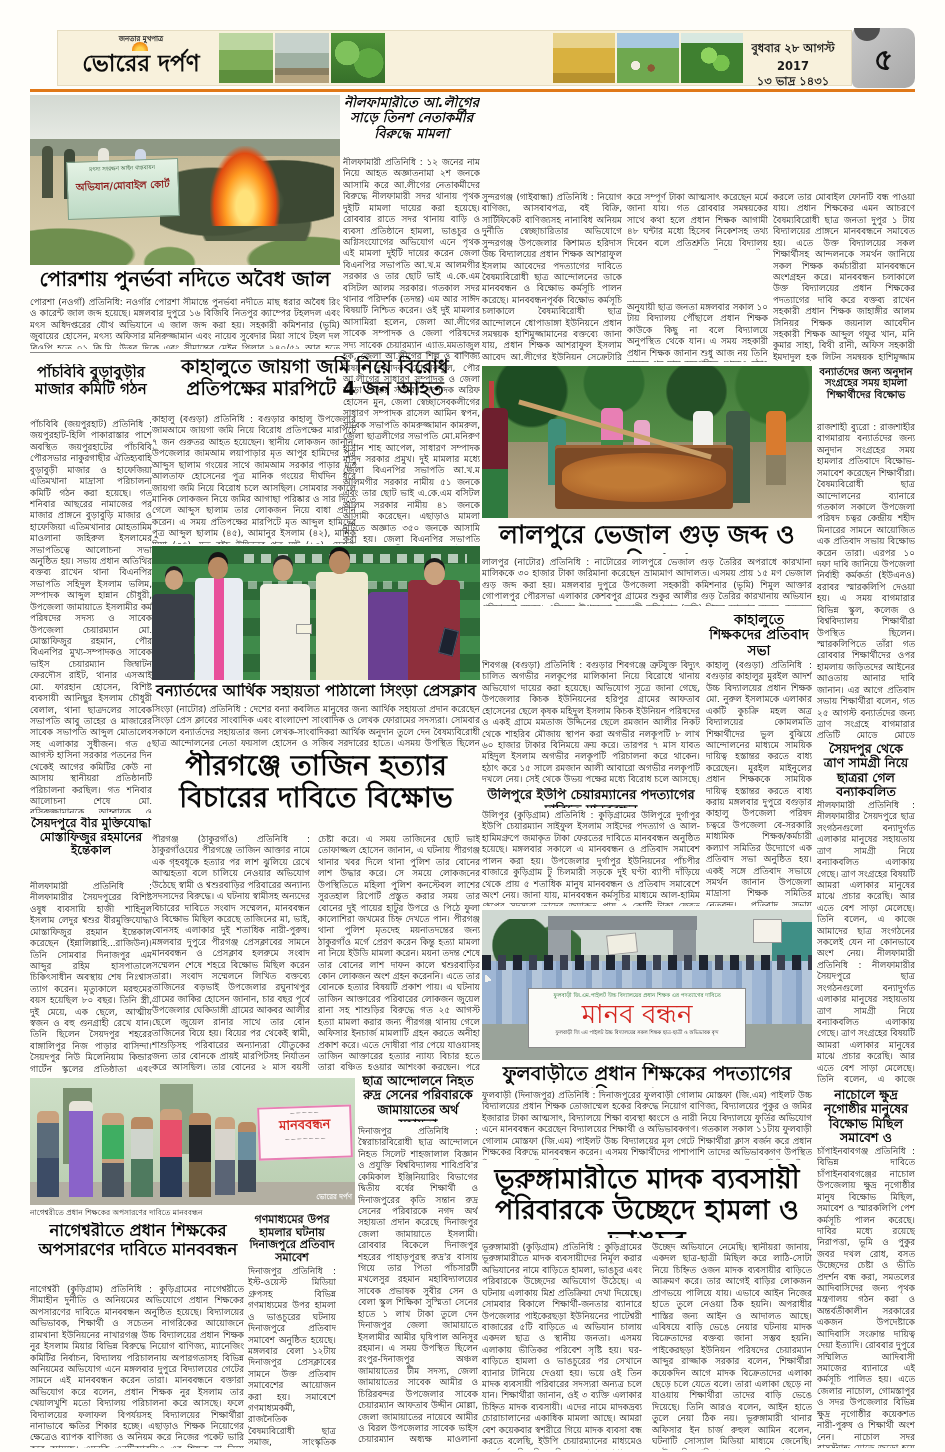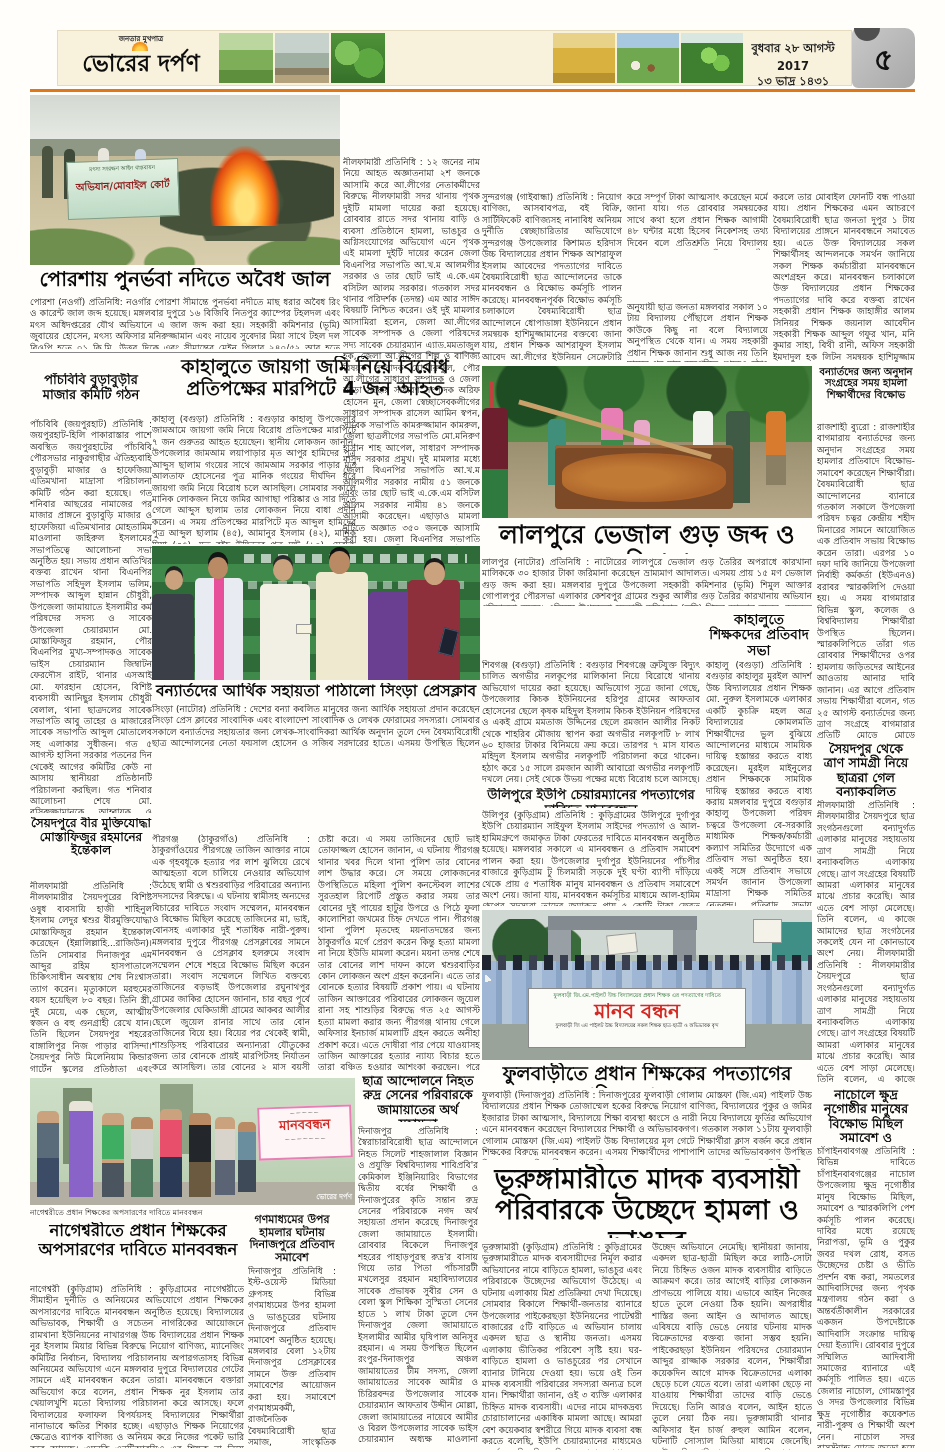--- a/index.html
+++ b/index.html
@@ -71,25 +71,26 @@
     <div class="ph figure" style="left:34%;top:32%;width:11px;height:38px;background:#cfd8e8"></div>
     <div class="ph" style="left:12%;top:38%;width:36%;height:34%;background:linear-gradient(180deg,#e4f2e4,#bcd9c4);border:1px solid #7fa08a;transform:rotate(-2deg);text-align:center;overflow:hidden">
       <div style="font-size:5.5px;color:#234d2a;padding-top:4px">মৎস্য সংরক্ষণ আইন বাস্তবায়ন</div>
       <div style="font-size:10px;font-weight:800;color:#8b1616;margin-top:5px">অভিযান/মোবাইল কোর্ট</div>
     </div>
   </div>
   <div class="abs hl" style="left:30px;top:268px;width:310px;height:27px;font-size:20px">পোরশায় পুনর্ভবা নদিতে অবৈধ জাল জব্দ</div>
   <div class="abs body-txt" style="left:30px;top:297px;width:310px;height:52px">পোরশা (নওগাঁ) প্রতিনিধি: নওগাঁর পোরশা সীমান্তে পুনর্ভবা নদীতে মাছ ধরার অবৈধ রিং ও কারেন্ট জাল জব্দ হয়েছে। মঙ্গলবার দুপুরে ১৬ বিজিবি নিতপুর ক্যাম্পের টহলদল এবং মৎস অধিদপ্তরের যৌথ অভিযানে এ জাল জব্দ করা হয়। সহকারী কমিশনার (ভূমি) জুবায়ের হোসেন, মৎস্য অফিসার মনিরুজ্জামান এবং নায়েব সুবেদার মিয়া সাথে টহল দল বিওপি হতে ০১ কি.মি. উত্তর দিকে এবং সীমান্তের মেইন পিলার ২৪০/৫২ আর হতে পিলার ২৪১ পর্যন্ত টহল দল সীমান্ত এলাকায় অভিযান পরিচালনা করে ১২টি রিং জাল এবং ৩টি কারেন্ট জাল জব্দ করা হয়। পরে জব্দ রিং জাল এবং কারেন্ট জালগুলি পুড়িয়ে ধ্বংস করার করা হয়েছে।</div>
   <div class="abs" style="left:30px;top:352px;width:450px;height:1px;background:#888"></div>
 
-  <div class="abs hl" style="left:30px;top:373px;width:122px;height:60px;font-size:13px">পাঁচবিবি বুড়াবুড়ীর মাজার কমিটি গঠন</div>
+  <div class="abs hl" style="left:30px;top:364px;width:122px;height:60px;font-size:15px">পাঁচবিবি বুড়াবুড়ীর মাজার কমিটি গঠন</div>
   <div class="abs body-txt" style="left:30px;top:419px;width:122px;height:394px">পাঁচবিবি (জয়পুরহাট) প্রতিনিধি : জয়পুরহাট-হিলি পাকারাস্তার পাশে অবস্থিত জয়পুরহাটের পাঁচবিবি পৌরসভার নাকুরগাছীর ঐতিহ্যবাহি বুড়াবুড়ী মাজার ও হাফেজিয়া এতিমখানা মাদ্রাসা পরিচালনা কমিটি গঠন করা হয়েছে। গত শনিবার আছরের নামাজের পর মাজার প্রাঙ্গনে বুড়াবুড়ি মাজার ও হাফেজিয়া এতিমখানার মোহতামিম মাওলানা জহিরুল ইসলামের সভাপতিত্বে আলোচনা সভা অনুষ্ঠিত হয়। সভায় প্রধান অতিথির বক্তব্য রাখেন থানা বিএনপির সভাপতি সহিদুল ইসলাম ভলিম, সম্পাদক আব্দুল হান্নান চৌধুরী, উপজেলা জামায়াতে ইসলামীর কর্ম পরিষদের সদস্য ও সাবেক উপজেলা চেয়ারম্যান মো. মোস্তাফিজুর রহমান, পৌর বিএনপির মুখ্য-সম্পাদকও সাবেক ভাইস চেয়ারম্যান জিম্বাটন ফেরদৌস রাইট, থানার এসআই মো. ফারহান হোসেন, বিশিষ্ট ব্যবসায়ী আনিছুর ইসলাম চৌধুরী বেলাল, থানা ছাত্রদলের সাবেক সভাপতি আবু তাহের ও মাজারের সাবেক সভাপতি আব্দুল মোতালেব সহ এলাকার সুধীজন। গত ৫ আগস্ট হাসিনা সরকার পতনের দিন থেকেই আগের কমিটির কেউ না আসায় স্থানীয়রা প্রতিষ্ঠানটি পরিচালনা করছিল। গত শনিবার আলোচনা শেষে মো. বসিরুজ্জামানকে আহ্বায়ক ও বেলাল চৌধুরীকে উপদেষ্টা করে ৯ সদস্যের এডহক কমিটি গঠন করা হয়। কমিটির মুখ্য-আহ্বায়ক সামছুজ্জামান, ইলিয়াহ সরদার, সদস্য মাওলানা জাহিদুল ইসলাম, রেজাউন করিম, আব্দুর রশিদ, মাসুদ রানা, রমজান সরদার ও বাবু সরদার।</div>
   <div class="abs hl" style="left:30px;top:817px;width:122px;height:62px;font-size:12px">সৈয়দপুরে বীর মুক্তিযোদ্ধা মোস্তাফিজুর রহমানের ইন্তেকাল</div>
   <div class="abs body-txt" style="left:30px;top:881px;width:122px;height:192px">নীলফামারী প্রতিনিধি : নীলফামারীর সৈয়দপুরের বিশিষ্ট ওষুধ ব্যবসায়ি হাজী শাহিনুল ইসলাম লেদুর শ্বশুর বীরমুক্তিযোদ্ধা মোস্তাফিজুর রহমান ইন্তেকাল করেছেন (ইন্নালিল্লাহি...রাজিউন)। তিনি সোমবার দিনাজপুর এম আব্দুর রহিম হাসপাতালে চিকিৎসাধীন অবস্থায় শেষ নিঃশ্বাস ত্যাগ করেন। মৃত্যুকালে মরহুমের বয়স হয়েছিল ৮০ বছর। তিনি স্ত্রী, দুই মেয়ে, এক ছেলে, আত্মীয় স্বজন ও বহু গুনগ্রাহী রেখে যান। তিনি ছিলেন সৈয়দপুর শহরের বাঙ্গালিপুর নিজ পাড়ার বাসিন্দা। সৈয়দপুর নিউ মিলেনিয়াম কিন্ডার গার্টেন স্কুলের প্রতিষ্ঠাতা এবং বেসরকারি কিন্ডার গার্টেন স্কুল শিক্ষক কর্মচারি সমবায় সমিতির সভাপতি। গতকাল বাদ যোহর মরহুমের নামাজে জানাযা দারুল উলুম মাদ্রাসা মাঠে অনুষ্ঠিত হয় এবং মরহুমকে হাড়িখানা কবরস্থানে দাফন করা হয়।</div>
 
+  <div class="abs hl" style="left:343px;top:95px;width:137px;height:60px;font-size:13.5px;font-style:italic">নীলফামারীতে আ.লীগের সাড়ে তিনশ নেতাকর্মীর বিরুদ্ধে মামলা</div>
   <div class="abs body-txt" style="left:343px;top:157px;width:137px;height:388px">নীলফামারী প্রতিনিধি : ১২ জনের নাম নিয়ে আহত অজ্ঞাতনামা ২শ জনকে আসামি করে আ.লীগের নেতাকর্মীদের বিরুদ্ধে নীলফামারী সদর থানায় পৃথক দুইটি মামলা দায়ের করা হয়েছে। রোববার রাতে সদর থানায় বাড়ি ও ব্যবসা প্রতিষ্ঠানে হামলা, ভাঙচুর ও অগ্নিসংযোগের অভিযোগ এনে পৃথক এই মামলা দুইটি দায়ের করেন জেলা বিএনপির সভাপতি আ.খ.ম আলমগীর সরকার ও তার ছোট ভাই এ.কে.এম বসিটল আলম সরকার। গতকাল সদর থানার পরিদর্শক (তদন্ত) এম আর সাঈদ বিষয়টি নিশ্চিত করেন। ওই দুই মামলার আসামিরা হলেন, জেলা আ.লীগের সাবেক সম্পাদক ও জেলা পরিষদের সদ্য সাবেক চেয়ারম্যান এ্যাড.মমতাজুল হক, জেলা আ.লীগের শিল্প ও বাণিজ্য বিষয়ক সম্পাদক মো.মারুফুল, পৌর আ.লীগের সাধারণ সম্পাদক ও জেলা ক্রীড়া সংস্থার সাধারণ সম্পাদক অরিফ হোসেন মুন, জেলা স্বেচ্ছাসেবকলীগের সাধারণ সম্পাদক রাসেল আমিন স্বপন, সাবেক সভাপতি কামরুজ্জামান কামরুল, জেলা ছাত্রলীগের সভাপতি মো.মনিরুণ হাসান শাহ আপেল, সাধারণ সম্পাদক মাসুদ সরকার প্রমুখ। দুই মামলার মধ্যে জেলা বিএনপির সভাপতি আ.খ.ম আলমগীর সরকার নামীয় ৫১ জনকে এবং তার ছোট ভাই এ.কে.এম বসিটল আলম সরকার নামীয় ৪১ জনকে আসামী করেছেন। এছাড়াও মামলা দুটিতে অজ্ঞাত ৩৫০ জনকে আসামি করা হয়। জেলা বিএনপির সভাপতি আ.খ.ম আলমগীরের সরকার অভিযোগ করেন, গত ৪ আগস্ট বৈষম্যবিরোধী ছাত্র আন্দোলন সারা দেশের মতো নীলফামারীতেও ছাত্র-জনতা শান্তিপূর্ণ মিছিল বের করে। এসময় মামলার নামীয় ৫১জনসহ ১৫০ থেকে ২০০ ব্যক্তি শহরের বিভিন্ন স্থানে মিছিলে হামলা চালায়। এরপর বিকাল পাঁচে চারটার দিকে উত্তেজিত ব্যক্তিরা তার বাড়িতে অবৈধভাবে প্রবেশ করে ভাঙচুর ও অগ্নিসংযোগ করে।</div>
 
   <div class="abs hl" style="left:152px;top:356px;width:326px;height:56px;font-size:19px">কাহালুতে জায়গা জমি নিয়ে বিরোধ প্রতিপক্ষের মারপিটে 4 জন আহত</div>
   <div class="abs body-txt" style="left:152px;top:414px;width:204px;height:130px">কাহালু (বগুড়া) প্রতিনিধি : বগুড়ার কাহালু উপজেলার জামআমে জায়গা জমি নিয়ে বিরোধ প্রতিপক্ষের মারপিটে ৭ জন গুরুতর আহত হয়েছেন। স্থানীয় লোকজন জানান, উপজেলার জামআম লয়াপাড়ার মৃত আপুর হামিদের পুত্র আব্দুস ছালাম গংয়ের সাথে জামআম সরকার পাড়ার মৃত আলতাফ হোসেনের পুত্র মানিক গংয়ের দীর্ঘদিন ধরে জায়গা জমি নিয়ে বিরোধ চলে আসছিল। সোমবার সকালে মানিক লোকজন নিয়ে জমির আগাছা পরিষ্কার ও সার দিতে গেলে আব্দুস ছালাম তার লোকজন নিয়ে বাধা প্রদান করেন। এ সময় প্রতিপক্ষের মারপিটে মৃত আব্দুল হামিদের পুত্র আব্দুল ছালাম (৪৫), আমানুর ইসলাম (৪২), মানিক মিয়া (৩৫), মৃত রইচ উদ্দিনের পুত্র মন্টু (৬০), মেরাজ (৫০), আব্দুস ছালামের পুত্র নুর হোসেন (১৫) ও আমানুর ইসলামের পুত্র সৈকত (১৮) গুরুতর আহত হন। আহতদের প্রথমে কাহালু উপজেলা হাসপাতালে নিয়ে আসা হয় পরে অবস্থার অবনতি হওয়ায় তাদেরকে বগুড়া শহীদ জিয়াউর রহমান মেডিকেল কলেজ হাসপাতালে ভর্তি করা হয়েছে। কাহালু থানা অফিসার ইনচার্জ (ওসি) মো. শহিদুজ্জামান জানান, নিয়মিত অবগত হওয়ার পর ঘটনাস্থলে পুলিশ পাঠানো হয়েছিল। লিখিত অভিযোগ পেলে তদন্ত সাপেক্ষে আইনগত ব্যবস্থা নেওয়া হবে।</div>
 
   <div class="photo" style="left:152px;top:546px;width:328px;height:134px">
     <div class="ph" style="left:0;top:0;width:100%;height:100%;background:repeating-linear-gradient(180deg,#2e6b38 0 18px,#3f8a4a 18px 36px)"></div>
     <div class="ph" style="left:28%;top:6%;width:68%;height:9px;background:repeating-linear-gradient(90deg,rgba(255,255,255,.65) 0 10px,transparent 10px 17px)"></div>
     <div class="ph" style="left:20%;top:26%;width:75%;height:8px;background:repeating-linear-gradient(90deg,rgba(255,255,255,.45) 0 9px,transparent 9px 15px)"></div>
     <div class="ph figure" style="left:0%;bottom:0;width:42px;height:86px;background:#3a3f48"></div>
@@ -102,20 +103,21 @@
     <div class="ph head" style="left:54%;top:4%;width:21px;height:23px;background:#b98a63;box-shadow:0 -4px 0 #111"></div>
     <div class="ph figure" style="left:66%;bottom:0;width:44px;height:88px;background:#6a3f92"></div>
     <div class="ph figure" style="left:78%;bottom:0;width:52px;height:100px;background:#8e2f3c"></div>
     <div class="ph head" style="left:83%;top:12%;width:21px;height:23px;background:#caa27e;box-shadow:0 -4px 0 #1a1a1a"></div>
     <div class="ph" style="left:44%;top:58%;width:16px;height:10px;background:#f5f2e0;border:1px solid #999"></div>
     <div class="ph" style="left:88%;top:62%;width:15px;height:26px;background:#1c2230;transform:rotate(14deg);border:1px solid #4a5568"></div>
   </div>
   <div class="abs hl" style="left:152px;top:683px;width:328px;height:20px;font-size:15.5px">বন্যার্তদের আর্থিক সহায়তা পাঠালো সিংড়া প্রেসক্লাব</div>
   <div class="abs body-txt" style="left:152px;top:704px;width:328px;height:44px">সিংড়া (নাটোর) প্রতিনিধি : দেশের বন্যা কবলিত মানুষের জন্য আর্থিক সহায়তা প্রদান করেছেন সিংড়া প্রেস ক্লাবের সাংবাদিক এবং বাংলাদেশ সাংবাদিক ও লেখক ফোরামের সদস্যরা। সোমবার সকালে বন্যার্তদের সহায়তার জন্য লেখক-সাংবাদিকরা আর্থিক অনুদান তুলে দেন বৈষম্যবিরোধী ছাত্র আন্দোলনের নেতা ফয়সাল হোসেন ও সজিব সরদারের হাতে। এসময় উপস্থিত ছিলেন সিংড়া প্রেস ক্লাবের সভাপতি মো. এমরান আলী রানা, সাধারণ সম্পাদক সৌরভ সোহরাব, কবি ও লেখক মাহবুব আলম মান্নান, জয়নাল আবেদিন, প্রভাষক আইয়ুব আলী, রিজা বাবু প্রমুখ।</div>
 
+  <div class="abs hl" style="left:152px;top:750px;width:328px;height:80px;font-size:28px">পীরগঞ্জে তাজিন হত্যার বিচারের দাবিতে বিক্ষোভ</div>
   <div class="abs body-txt" style="left:152px;top:834px;width:158px;height:236px">পীরগঞ্জ (ঠাকুরগাঁও) প্রতিনিধি : ঠাকুরগাঁওয়ের পীরগঞ্জে তাজিন আক্তার নামে এক গৃহবধূকে হত্যার পর লাশ ঝুলিয়ে রেখে আত্মহত্যা বলে চালিয়ে নেওয়ার অভিযোগ উঠেছে স্বামী ও শ্বশুরবাড়ির পরিবারের অন্যান্য সদস্যদের বিরুদ্ধে। এ ঘটনায় স্বামীসহ অন্যদের বিচারের দাবিতে সংবাদ সম্মেলন, মানববন্ধন ও বিক্ষোভ মিছিল করেছে তাজিনের মা, ভাই, বোনসহ এলাকার দুই শতাধিক নারী-পুরুষ। মঙ্গলবার দুপুরে পীরগঞ্জ প্রেসক্লাবের সামনে মানববন্ধন ও প্রেসক্লাব হলরুমে সংবাদ সম্মেলন শেষে শহরে বিক্ষোভ মিছিল করেন তারা। সংবাদ সম্মেলনে লিখিত বক্তব্যে তাজিনের বড়ভাই উপজেলার রঘুনাথপুর গ্রামের জাকির হোসেন জানান, চার বছর পূর্বে উপজেলার ঘেকিডাঙ্গী গ্রামের আকবর আলীর ছেলে জুয়েল রানার সাথে তার বোন তাজিনের বিয়ে হয়। বিয়ের পর থেকেই স্বামী, শাশুড়িসহ পরিবারের অন্যান্যরা যৌতুকের জন্য তার বোনকে প্রায়ই মারপিটসহ নির্যাতন করে আসছিল। তার বোনের ২ মাস বয়সী একটি ছেলে ও ৩ বছর বয়সী একটি কন্যা সন্তান রয়েছে। গত ২৩ আগস্ট দুপুরে তার বোন তাজিন আক্তারকে তার স্বামী জুয়েল, শাশুড়ি আছিয়া বেগম ও অন্যরা মিলে শারীরিক নির্যাতন করে হত্যার পর ঘটনা ভিন্নখাতে প্রবাহিত করতে তাজিন আক্তারের লাশ শয়নঘরের বেডরুমের গোহার এজেংলের সাথে পড়নের ওড়না দিয়ে গলায় পেঁচিয়ে ঝুলিয়ে রাখে। তারা খবর পেয়ে ঘটনাস্থলে গিয়ে তাজিন আক্তারের মৃত্যুর ব্যাপারে তার স্বামী জুয়েল কথা বলে বিষয়টি এড়িয়ে যাওয়ার</div>
   <div class="abs body-txt" style="left:318px;top:834px;width:162px;height:236px">চেষ্টা করে। এ সময় তাজিনের ছোট ভাই তোফাজ্জল হোসেন জানান, এ ঘটনায় পীরগঞ্জ থানার খবর দিলে থানা পুলিশ তার বোনের লাশ উদ্ধার করে। সে সময়ে লোকজনের উপস্থিতিতে মহিলা পুলিশ কনস্টেবল লাশের সুরতহাল রিপোর্ট প্রস্তুত করার সময় তার বোনের দুই পায়ের হাটুর উপরে ও পিঠে ফুলা কালোশিরা জখমের চিহ্ন দেখতে পান। পীরগঞ্জ থানা পুলিশ মৃতদেহ ময়নাতদন্তের জন্য ঠাকুরগাঁও মর্গে প্রেরণ করেন কিন্তু হত্যা মামলা না নিয়ে ইউডি মামলা করেন। ময়না তদন্ত শেষে তার বোনের লাশ দাফন কালে শ্বশুরবাড়ির কোন লোকজন অংশ গ্রহন করেননি। এতে তার বোনকে হত্যার বিষয়টি প্রকাশ পায়। এ ঘটনায় তাজিন আক্তারের পরিবারের লোকজন জুয়েল রানা সহ শাশুড়ির বিরুদ্ধে গত ২৫ আগস্ট হত্যা মামলা করার জন্য পীরগঞ্জ থানায় গেলে অফিসার ইনচার্জ মামলাটি গ্রহন করতে অনীহা প্রকাশ করে। এতে দোষীরা পার পেয়ে যাওয়াসহ তাজিন আক্তারের হত্যার ন্যায্য বিচার হতে তারা বঞ্চিত হওয়ার আশংকা করছেন। পরে এলাকাবাসী পীরগঞ্জ প্রেসক্লাবের সামনে মানববন্ধন ও বিক্ষোভ মিছিল করে দোষীদের গ্রেফতার ও বিচার দাবী করেন। এ বিষয়ে নিহত গৃহবধূ তাজিন আক্তারের স্বামী জুয়েল রানার সাথে মুঠোফোনে যোগাযোগ করার চেষ্টা করা হলে তার মোবাইল ফোন বন্ধ পাওয়া যায়। পীরগঞ্জ থানার ওসি খায়রুল আনাম জানান, মামলা না নেয়ার বিষয়টি সঠিক নয়। গৃহবধূ তাজিন আকতারের মৃত্যুর ঘটনায় ইউডি মামলা করা হয়েছে। ময়না তদন্ত রিপোর্ট আসার পর প্রয়োজনীয় ব্যবস্থা নেওয়া হবে।</div>
 
   <div class="photo" style="left:482px;top:366px;width:330px;height:152px">
     <div class="ph" style="left:0;top:0;width:100%;height:55%;background:radial-gradient(circle at 15% 30%,#1e4d23 0 12%,transparent 13%),radial-gradient(circle at 40% 20%,#2f6b2f 0 14%,transparent 15%),radial-gradient(circle at 65% 30%,#244f26 0 13%,transparent 14%),radial-gradient(circle at 88% 25%,#35702f 0 12%,transparent 13%),linear-gradient(180deg,#3f7a38,#58904a)"></div>
     <div class="ph" style="left:0;top:50%;width:100%;height:50%;background:linear-gradient(180deg,#9a9070,#b7a98a)"></div>
     <div class="ph" style="left:2%;top:10%;width:5px;height:60%;background:#c2403f"></div>
     <div class="ph figure" style="left:0%;bottom:0;width:26px;height:110px;background:linear-gradient(180deg,#6e1f2e 0 55%,#2f7a3f 55%)"></div>
     <div class="ph figure" style="left:20%;bottom:22%;width:18px;height:66px;background:#3f8f7a"></div>
     <div class="ph figure" style="left:36%;bottom:26%;width:22px;height:70px;background:linear-gradient(180deg,#e87fb4 0 45%,#3f8a4a 45%)"></div>
@@ -144,21 +146,21 @@
     <div class="ph" style="left:58%;top:4%;width:7%;height:52%;background:#8d9499"></div>
     <div class="ph" style="left:20%;top:4%;width:45%;height:9%;background:#848b90"></div>
     <div class="ph" style="left:88%;top:8%;width:12%;height:55%;background:#3f8f86"></div>
     <div class="ph" style="left:82%;top:6%;width:9%;height:16%;background:#f5f2ea;border:1px solid #999"></div>
     <div class="ph" style="left:38%;top:16%;width:9%;height:13%;background:#f0eee2;border:1px solid #999;transform:rotate(-6deg)"></div>
     <div class="ph" style="left:0;top:34%;width:100%;height:42%;background:repeating-linear-gradient(90deg,#9fb6d4 0 14px,#8aa4c6 14px 20px,#b4c6da 20px 30px)"></div>
     <div class="ph" style="left:0;top:30%;width:100%;height:10%;background:repeating-linear-gradient(90deg,#1e2430 0 9px,transparent 9px 16px,#3a4050 16px 24px,transparent 24px 31px)"></div>
     <div class="ph" style="left:1%;top:40%;width:14px;height:20px;background:conic-gradient(from 250deg,#f2f2ee 0 60deg,transparent 60deg);border-radius:3px"></div>
     <div class="ph" style="left:14%;top:52%;width:66%;height:40%;background:#fbfbf8;border:1px solid #8a8a8a;text-align:center;overflow:hidden">
       <div style="font-size:5.5px;color:#1e6b2a;padding-top:3px">ফুলবাড়ী জি.এম.পাইলট উচ্চ বিদ্যালয়ের প্রধান শিক্ষক এর পদত্যাগের দাবিতে</div>
-      <div style="font-size:20px;font-weight:700;color:#d42822;line-height:1.1">মানব বন্ধন</div>
+      <div style="font-size:26px;font-weight:400;color:#d42822;line-height:1.1">মানব বন্ধন</div>
       <div style="font-size:5px;color:#222">ফুলবাড়ী জি এম পাইলট উচ্চ বিদ্যালয়ের সকল শিক্ষক ছাত্র-ছাত্রী ও অভিভাবক বৃন্দ</div>
     </div>
   </div>
   <div class="abs hl" style="left:482px;top:1063px;width:330px;height:25px;font-size:19px">ফুলবাড়ীতে প্রধান শিক্ষকের পদত্যাগের দাবিতে মানববন্ধন</div>
   <div class="abs body-txt" style="left:482px;top:1090px;width:330px;height:70px">ফুলবাড়ী (দিনাজপুর) প্রতিনিধি : দিনাজপুরের ফুলবাড়ী গোলাম মোস্তফা (জি.এম) পাইলট উচ্চ বিদ্যালয়ের প্রধান শিক্ষক তোজাম্মেল হকের বিরুদ্ধে নিয়োগ বাণিজ্য, বিদ্যালয়ের পুকুর ও জমির ইজারার টাকা আত্মসাৎ, বিদ্যালয়ে শিক্ষা ব্যবস্থা ধ্বংসে ও নারী নিয়ে বিদ্যালয়ে ফুর্তির অভিযোগ এনে মানববন্ধন করেছেন বিদ্যালয়ের শিক্ষার্থী ও অভিভাবকগণ। গতকাল সকাল ১১টায় ফুলবাড়ী গোলাম মোস্তফা (জি.এম) পাইলট উচ্চ বিদ্যালয়ের মূল গেটে শিক্ষার্থীরা ক্লাস বর্জন করে প্রধান শিক্ষকের বিরুদ্ধে মানববন্ধন করেন। এসময় শিক্ষার্থীদের পাশাপাশি তাদের অভিভাবকগণ উপস্থিত ছিলেন। পরে শিক্ষার্থীরা প্রধান শিক্ষক তোজাম্মেল হকের পদত্যাগের দাবিতে মিছিল নিয়ে উপজেলা নির্বাহী অফিসার মীর মো. আল কামাহ তমাল বরাবর লিখিত অভিযোগ করেন। আন্দোলনকারী শিক্ষার্থীদের অভিযোগের প্রেক্ষিতে উপজেলা নির্বাহী অফিসার মীর মো. আল কামাহ তমাল তদন্ত করে ব্যবস্থা নেওয়ার আশ্বাস দিলে আন্দোলনকারীরা তাদের ক্লাসে ফিরে যান।</div>
 
   <div class="abs hl" style="left:482px;top:1164px;width:330px;height:74px;font-size:27px">ভূরুঙ্গামারীতে মাদক ব্যবসায়ী পরিবারকে উচ্ছেদে হামলা ও ভাঙচুর</div>
   <div class="abs body-txt" style="left:482px;top:1242px;width:160px;height:208px">ভূরুঙ্গামারী (কুড়িগ্রাম) প্রতিনিধি : কুড়িগ্রামের ভূরুঙ্গামারীতে মাদক ব্যবসায়ীদের নির্মূল করার অভিযানের নামে বাড়িতে হামলা, ভাঙচুর এবং পরিবারকে উচ্ছেদের অভিযোগ উঠেছে। এ ঘটনায় এলাকায় মিশ্র প্রতিক্রিয়া দেখা দিয়েছে। সোমবার বিকালে শিক্ষার্থী-জনতার ব্যানারে উপজেলার পাইকেরছড়া ইউনিয়নের পাটেশ্বরী বাজারের ৫টি বাড়িতে এ অভিযান চালায় একদল ছাত্র ও স্থানীয় জনতা। এসময় এলাকায় ভীতিকর পরিবেশ সৃষ্টি হয়। ঘর-বাড়িতে হামলা ও ভাঙচুরের পর সেখানে ব্যানার টানিয়ে দেওয়া হয়। ভয়ে ওই তিন মাদক ব্যবসায়ী পরিবারের সদস্যরা অন্যত্র চলে যান। শিক্ষার্থীরা জানান, ওই ৩ ব্যক্তি এলাকার চিহ্নিত মাদক ব্যবসায়ী। এদের নামে মাদকদ্রব্য চোরাচালানের একাধিক মামলা আছে। আমরা বেশ কয়েকবার স্বশরীরে গিয়ে মাদক ব্যবসা বন্ধ করতে বলেছি, ইউপি চেয়ারম্যানের মাধ্যমেও সতর্ক করিয়েছি। কিন্তু তারা প্রশাসনের নিরবতায় ও স্থানীয় প্রভাবশালীদের ছত্রছায়ায় প্রকাশ্যে মাদক বেচা-কেনা করছে বিদায় আমরা এলাকা থেকে মাদক ব্যবসায়ীকে স্বপরিবারে</div>
   <div class="abs body-txt" style="left:652px;top:1242px;width:160px;height:208px">উচ্ছেদ অভিযানে নেমেছি। স্থানীয়রা জানায়, একদল ছাত্র-ছাত্রী মিছিল করে লাঠি-সোটা নিয়ে চিহ্নিত ওজন মাদক ব্যবসায়ীর বাড়িতে আক্রমণ করে। তার আগেই বাড়ির লোকজন প্রাণভয়ে পালিয়ে যায়। এভাবে আইন নিজের হাতে তুলে নেওয়া ঠিক হয়নি। অপরাধীর শাস্তির জন্য আইন ও আদালত আছে। এবিষয়ে বাড়ি ভেঙে নেয়ার ঘটনায় মাদক বিক্রেতাদের বক্তব্য জানা সম্ভব হয়নি। পাইকেরছড়া ইউনিয়ন পরিষদের চেয়ারম্যান আব্দুর রাজ্জাক সরকার বলেন, শিক্ষার্থীরা কয়েকদিন আগে মাদক বিক্রেতাদের এলাকা ছেড়ে চলে যেতে বলে। তারা এলাকা ছেড়ে না যাওয়ায় শিক্ষার্থীরা তাদের বাড়ি ভেঙে দিয়েছে। তিনি আরও বলেন, আইন হাতে তুলে নেয়া ঠিক নয়। ভূরুঙ্গামারী থানার অফিসার ইন চার্জ রুহুল আমিন বলেন, ঘটনাটি সোস্যাল মিডিয়া মাধ্যমে জেনেছি। কেউ যদি প্রতিকার চায়, অভিযোগ দেয় তাহলে আমরা ব্যবস্থা নিব। উপজেলা নির্বাহী কর্মকর্তা গোলাম ফেরদৌস জানান, বিষয়টি আমি অবগত নই। বিস্তারিত জেনে পরে জানাচ্ছি।</div>
 

